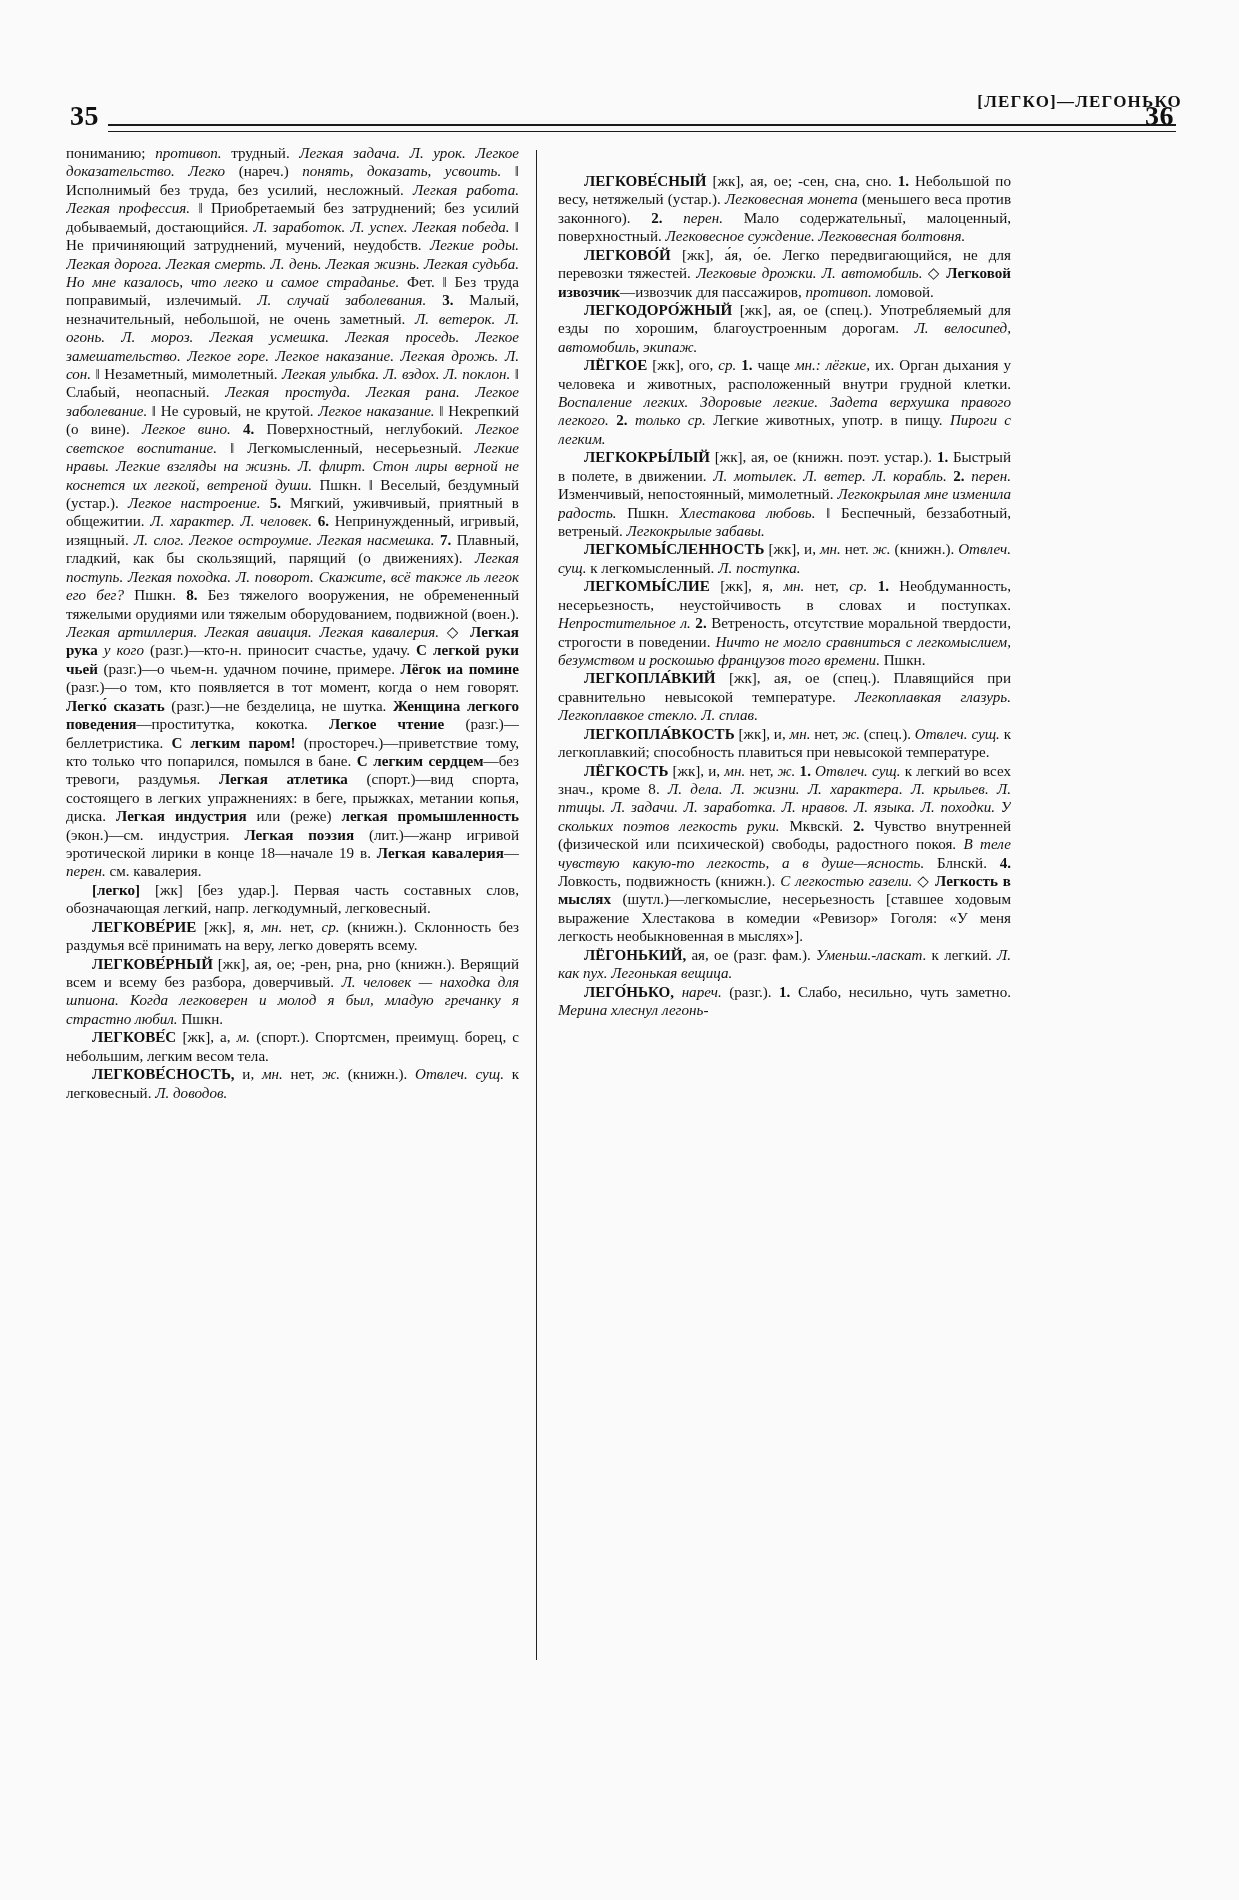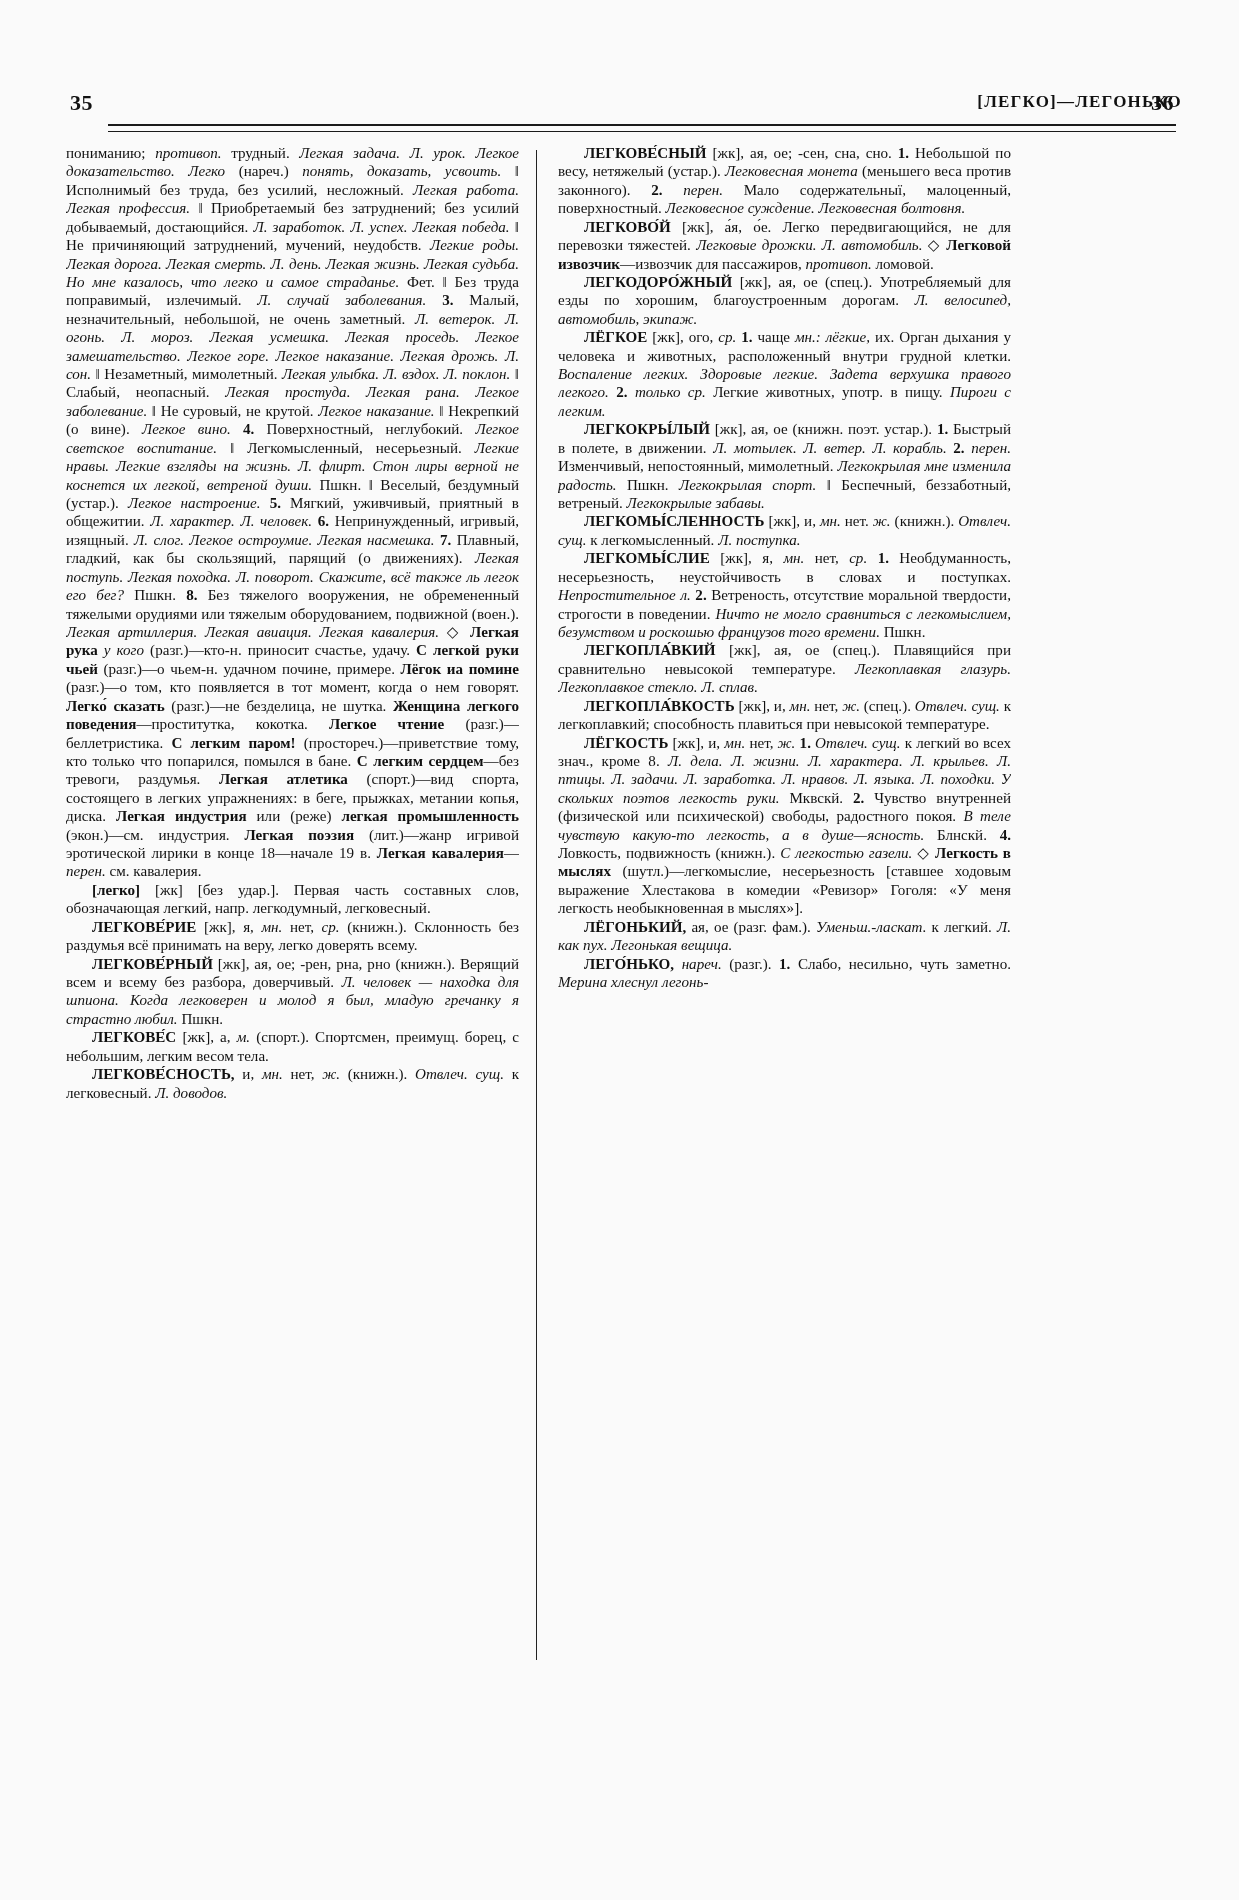--- a/index.html
+++ b/index.html
@@ -30,23 +30,23 @@
     height: 1760px;
   }
 
   
   .header-row {
     position: relative;
     height: 40px;
   }
   .folio {
     position: absolute;
-    top: 4px;
+    top: 14px;
     font-weight: bold;
-    font-size: 22px;
+    font-size: 28px;
     letter-spacing: 0.5px;
     font-family: "Liberation Serif", serif;
   }
   .folio-left { left: 10px; }
   .folio-right { right: 8px; }
   .running-head {
     position: absolute;
     left: 0; right: 0;
     top: 6px;
     text-align: right;
@@ -79,21 +79,21 @@
     width: 453px;
     height: 1700px;
     font-size: 15.1px;
     line-height: 18.42px;
     text-align: justify;
     text-justify: inter-word;
     hyphens: none;
     overflow: hidden;
   }
   .col-left  { left: 0px; }
-  .col-right { left: 492px; }
+  .col-right { left: 492px; margin-top: 28px; }
   .col-divider {
     position: absolute;
     left: 470px;
     top: 6px;
     width: 0;
     height: 1510px;
     border-left: 1.6px solid #222;
   }
 
   p.entry {
@@ -129,21 +129,21 @@
           <p class="entry"><b>ЛЕГКОВЕ́СНОСТЬ,</b> и, <i>мн.</i> нет, <i>ж.</i> (книжн.). <i>Отвлеч. сущ.</i> к легковесный. <i>Л. доводов.</i></p>
         </div>
 
       <div class="col-divider"></div>
 
       <div class="col col-right" id="col-right">
           <p class="entry"><b>ЛЕГКОВЕ́СНЫЙ</b> [жк], ая, ое; -сен, сна, сно. <b>1.</b> Небольшой по весу, нетяжелый (устар.). <i>Легковесная монета</i> (меньшего веса против законного). <b>2.</b> <i>перен.</i> Мало содержательныї, малоценный, поверхностный. <i>Легковесное суждение. Легковесная болтовня.</i></p>
           <p class="entry"><b>ЛЕГКОВО́Й</b> [жк], а́я, о́е. Легко передвигающийся, не для перевозки тяжестей. <i>Легковые дрожки. Л. автомобиль.</i> ◇ <b>Легковой извозчик</b>—извозчик для пассажиров, <i>противоп.</i> ломовой.</p>
           <p class="entry"><b>ЛЕГКОДОРО́ЖНЫЙ</b> [жк], ая, ое (спец.). Употребляемый для езды по хорошим, благоустроенным дорогам. <i>Л. велосипед, автомобиль, экипаж.</i></p>
           <p class="entry"><b>ЛЁГКОЕ</b> [жк], ого, <i>ср.</i> <b>1.</b> чаще <i>мн.: лёгкие,</i> их. Орган дыхания у человека и животных, расположенный внутри грудной клетки. <i>Воспаление легких. Здоровые легкие. Задета верхушка правого легкого.</i> <b>2.</b> <i>только ср.</i> Легкие животных, употр. в пищу. <i>Пироги с легким.</i></p>
-          <p class="entry"><b>ЛЕГКОКРЫ́ЛЫЙ</b> [жк], ая, ое (книжн. поэт. устар.). <b>1.</b> Быстрый в полете, в движении. <i>Л. мотылек. Л. ветер. Л. корабль.</i> <b>2.</b> <i>перен.</i> Изменчивый, непостоянный, мимолетный. <i>Легкокрылая мне изменила радость.</i> Пшкн. <i>Легкокрылая спорт.</i> ‖ Беспечный, беззаботный, ветреный. <i>Легкокрылые забавы.</i></p>
+          <p class="entry"><b>ЛЕГКОКРЫ́ЛЫЙ</b> [жк], ая, ое (книжн. поэт. устар.). <b>1.</b> Быстрый в полете, в движении. <i>Л. мотылек. Л. ветер. Л. корабль.</i> <b>2.</b> <i>перен.</i> Изменчивый, непостоянный, мимолетный. <i>Легкокрылая мне изменила радость.</i> Пшкн. <i>Хлестакова любовь.</i> ‖ Беспечный, беззаботный, ветреный. <i>Легкокрылые забавы.</i></p>
           <p class="entry"><b>ЛЕГКОМЫ́СЛЕННОСТЬ</b> [жк], и, <i>мн.</i> нет. <i>ж.</i> (книжн.). <i>Отвлеч. сущ.</i> к легкомысленный. <i>Л. поступка.</i></p>
           <p class="entry"><b>ЛЕГКОМЫ́СЛИЕ</b> [жк], я, <i>мн.</i> нет, <i>ср.</i> <b>1.</b> Необдуманность, несерьезность, неустойчивость в словах и поступках. <i>Непростительное л.</i> <b>2.</b> Ветреность, отсутствие моральной твердости, строгости в поведении. <i>Ничто не могло сравниться с легкомыслием, безумством и роскошью французов того времени.</i> Пшкн.</p>
           <p class="entry"><b>ЛЕГКОПЛА́ВКИЙ</b> [жк], ая, ое (спец.). Плавящийся при сравнительно невысокой температуре. <i>Легкоплавкая глазурь. Легкоплавкое стекло. Л. сплав.</i></p>
           <p class="entry"><b>ЛЕГКОПЛА́ВКОСТЬ</b> [жк], и, <i>мн.</i> нет, <i>ж.</i> (спец.). <i>Отвлеч. сущ.</i> к легкоплавкий; способность плавиться при невысокой температуре.</p>
           <p class="entry"><b>ЛЁГКОСТЬ</b> [жк], и, <i>мн.</i> нет, <i>ж.</i> <b>1.</b> <i>Отвлеч. сущ.</i> к легкий во всех знач., кроме 8. <i>Л. дела. Л. жизни. Л. характера. Л. крыльев. Л. птицы. Л. задачи. Л. заработка. Л. нравов. Л. языка. Л. походки. У скольких поэтов легкость руки.</i> Мквскй. <b>2.</b> Чувство внутренней (физической или психической) свободы, радостного покоя. <i>В теле чувствую какую-то легкость, а в душе—ясность.</i> Блнскй. <b>4.</b> Ловкость, подвижность (книжн.). <i>С легкостью газели.</i> ◇ <b>Легкость в мыслях</b> (шутл.)—легкомыслие, несерьезность [ставшее ходовым выражение Хлестакова в комедии «Ревизор» Гоголя: «У меня легкость необыкновенная в мыслях»].</p>
           <p class="entry"><b>ЛЁГОНЬКИЙ,</b> ая, ое (разг. фам.). <i>Уменьш.-ласкат.</i> к легкий. <i>Л. как пух. Легонькая вещица.</i></p>
           <p class="entry"><b>ЛЕГО́НЬКО,</b> <i>нареч.</i> (разг.). <b>1.</b> Слабо, несильно, чуть заметно. <i>Мерина хлеснул легонь-</i></p>
         </div>
 
     </div>

